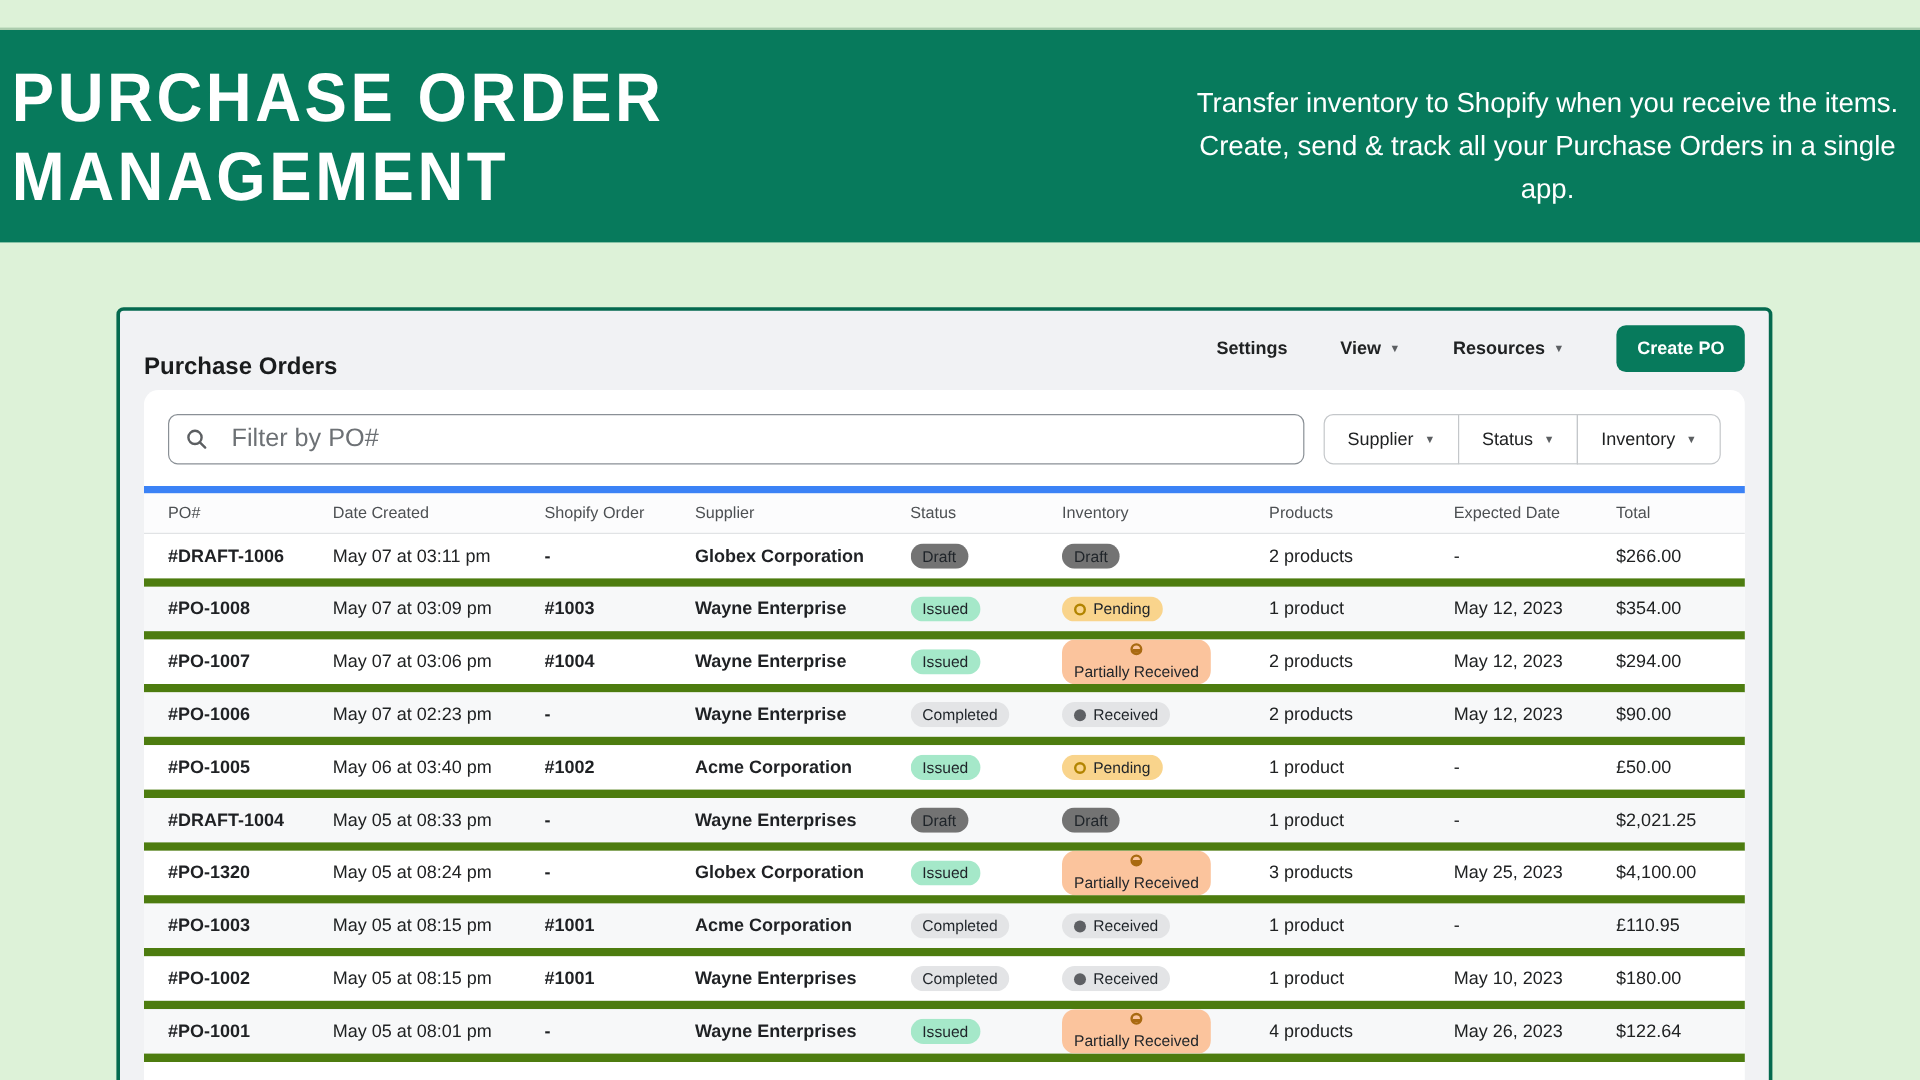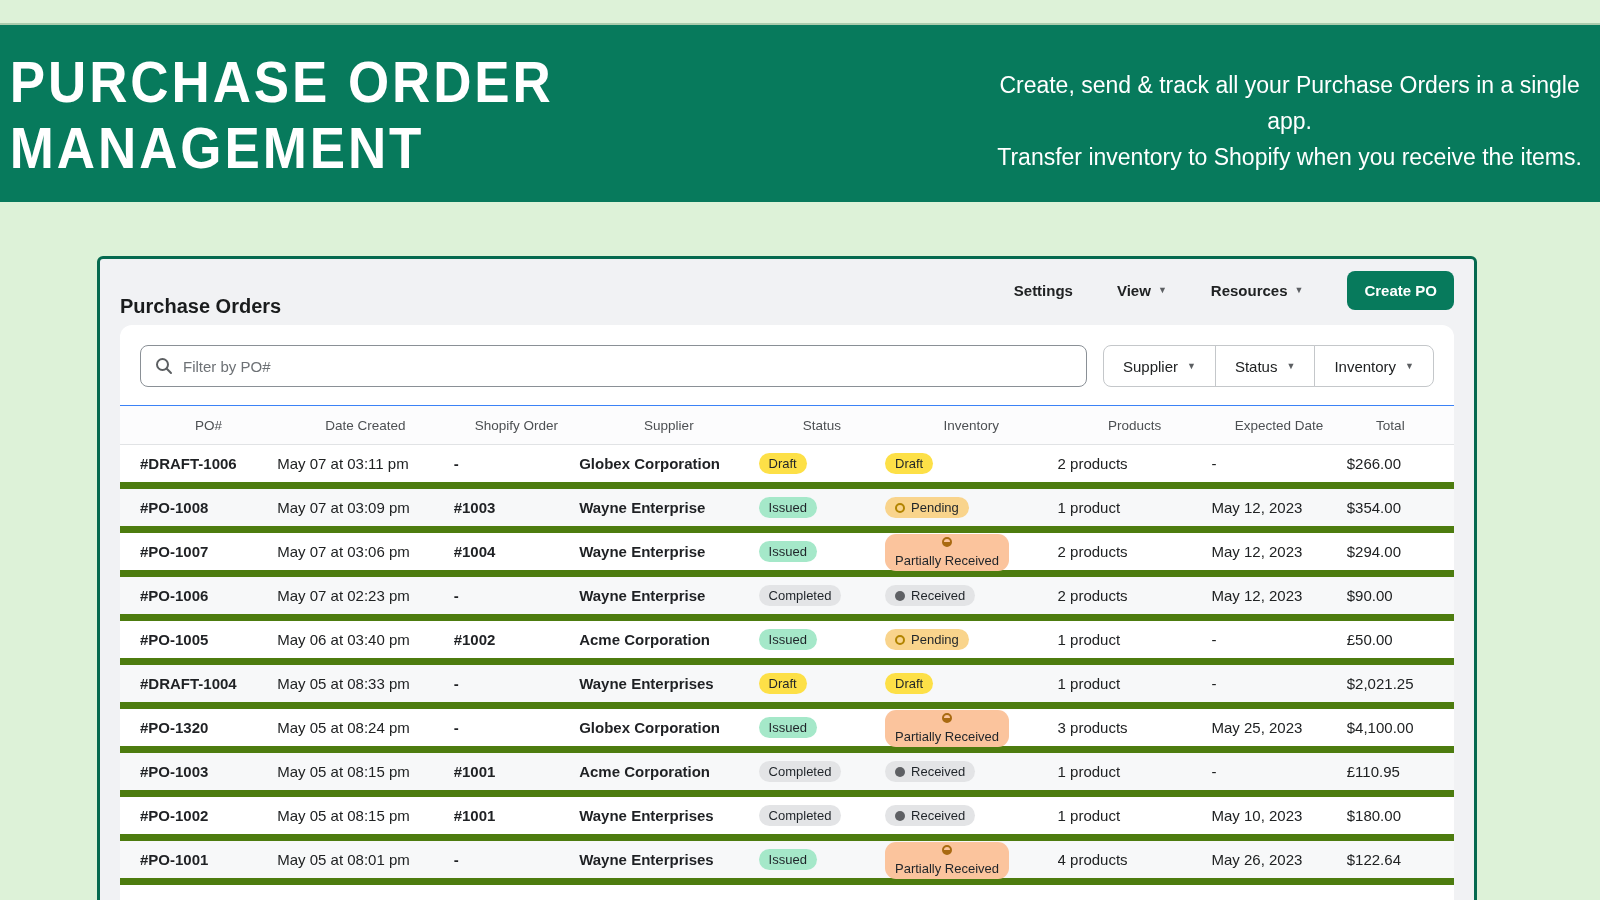--- a/index.html
+++ b/index.html
@@ -50,79 +50,78 @@
     margin:4px 20px 0; background:#ffffff; border-radius:12px 12px 0 0;
     height:calc(100% - 66px);
   }
   .filter-bar { display:flex; gap:16px; padding:20px 20px 18px; }
   .search-box {
     flex:1; height:42px; border:1px solid #8a9096; border-radius:8px; background:#fff;
     display:flex; align-items:center; padding:0 13px; gap:9px;
   }
   .search-box svg { flex:0 0 auto; }
   .search-input {
-    border:none; outline:none; flex:1; font-size:15px; color:#202223;
-    font-family:inherit; background:transparent;
+    border:none; outline:none; flex:1; font-size:21px; color:#202223;
+    font-family:inherit; background:transparent;margin-left:10px;
   }
   .search-input::placeholder { color:#6d7175; }
   .seg-group { display:flex; }
   .seg-btn {
     height:42px; background:#fff; border:1px solid #c4c7ca; padding:0 19px;
     font-size:15px; font-weight:500; color:#202223; cursor:pointer;
     display:flex; align-items:center; gap:9px; font-family:inherit;
   }
   .seg-btn + .seg-btn { margin-left:-1px; }
   .seg-btn:first-child { border-radius:8px 0 0 8px; }
   .seg-btn:last-child { border-radius:0 8px 8px 0; }
 
   
   .table { width:100%; font-size:15px; color:#202223; }
   .thead, .row {
     display:grid;
     grid-template-columns:140fr 180fr 128fr 183fr 129fr 176fr 157fr 138fr 89fr;
     align-items:center; padding:0 20px;
   }
   .thead {
-    height:40px; border-top:1px solid #3b82f6; border-bottom:1px solid #e1e3e5;
+    height:40px; border-top:6px solid #3b82f6; border-bottom:1px solid #e1e3e5;
     background:#fcfcfd;
-    text-align:center;
   }
   .th { font-size:13.5px; font-weight:500; color:#4d5053; }
   .row { height:44px; border-bottom:7px solid #4d7c0f; background:#fff; cursor:pointer; }
   .row:nth-child(even) { background:#f7f8f9; }
   .td { overflow:hidden; white-space:nowrap; }
   .td.bold { font-weight:700; color:#1f2124; }
 
   
   .badge {
     display:inline-flex; align-items:center; gap:6px;
     padding:3px 10px; border-radius:11px; font-size:13px; color:#1f2429;
   }
-  .b-info      { background:#fde047; }
+  .b-info      { background:#737373; }
   .b-success   { background:#a5e8c9; }
   .b-warning   { background:#f9d48c; }
   .b-attention { background:#fbc49d;flex-direction:column; }
   .b-neutral   { background:#e3e4e6; }
   .dot-icon, .ring-icon, .half-icon {
     width:10px; height:10px; border-radius:50%; flex:0 0 auto;
   }
   .dot-icon  { background:#5e6064; }
   .ring-icon { border:2.5px solid #b28400; }
   .half-icon { border:2px solid #a96a11; background:linear-gradient(to top,#a96a11 50%,transparent 50%); }
 </style>
 </head>
 <body>
 
 <div class="top-strip"></div>
 
 <div class="banner">
   <div class="banner-title">PURCHASE ORDER MANAGEMENT</div>
   <div class="banner-sub">
+    <div>Transfer inventory to Shopify when you receive the items.</div>
     <div>Create, send &amp; track all your Purchase Orders in a single app.</div>
-    <div>Transfer inventory to Shopify when you receive the items.</div>
   </div>
 </div>
 
 <div class="card">
 
   <div class="card-header">
     <div class="card-title">Purchase Orders</div>
     <div class="nav">
       <button class="nav-item">
         <span>Settings</span>

